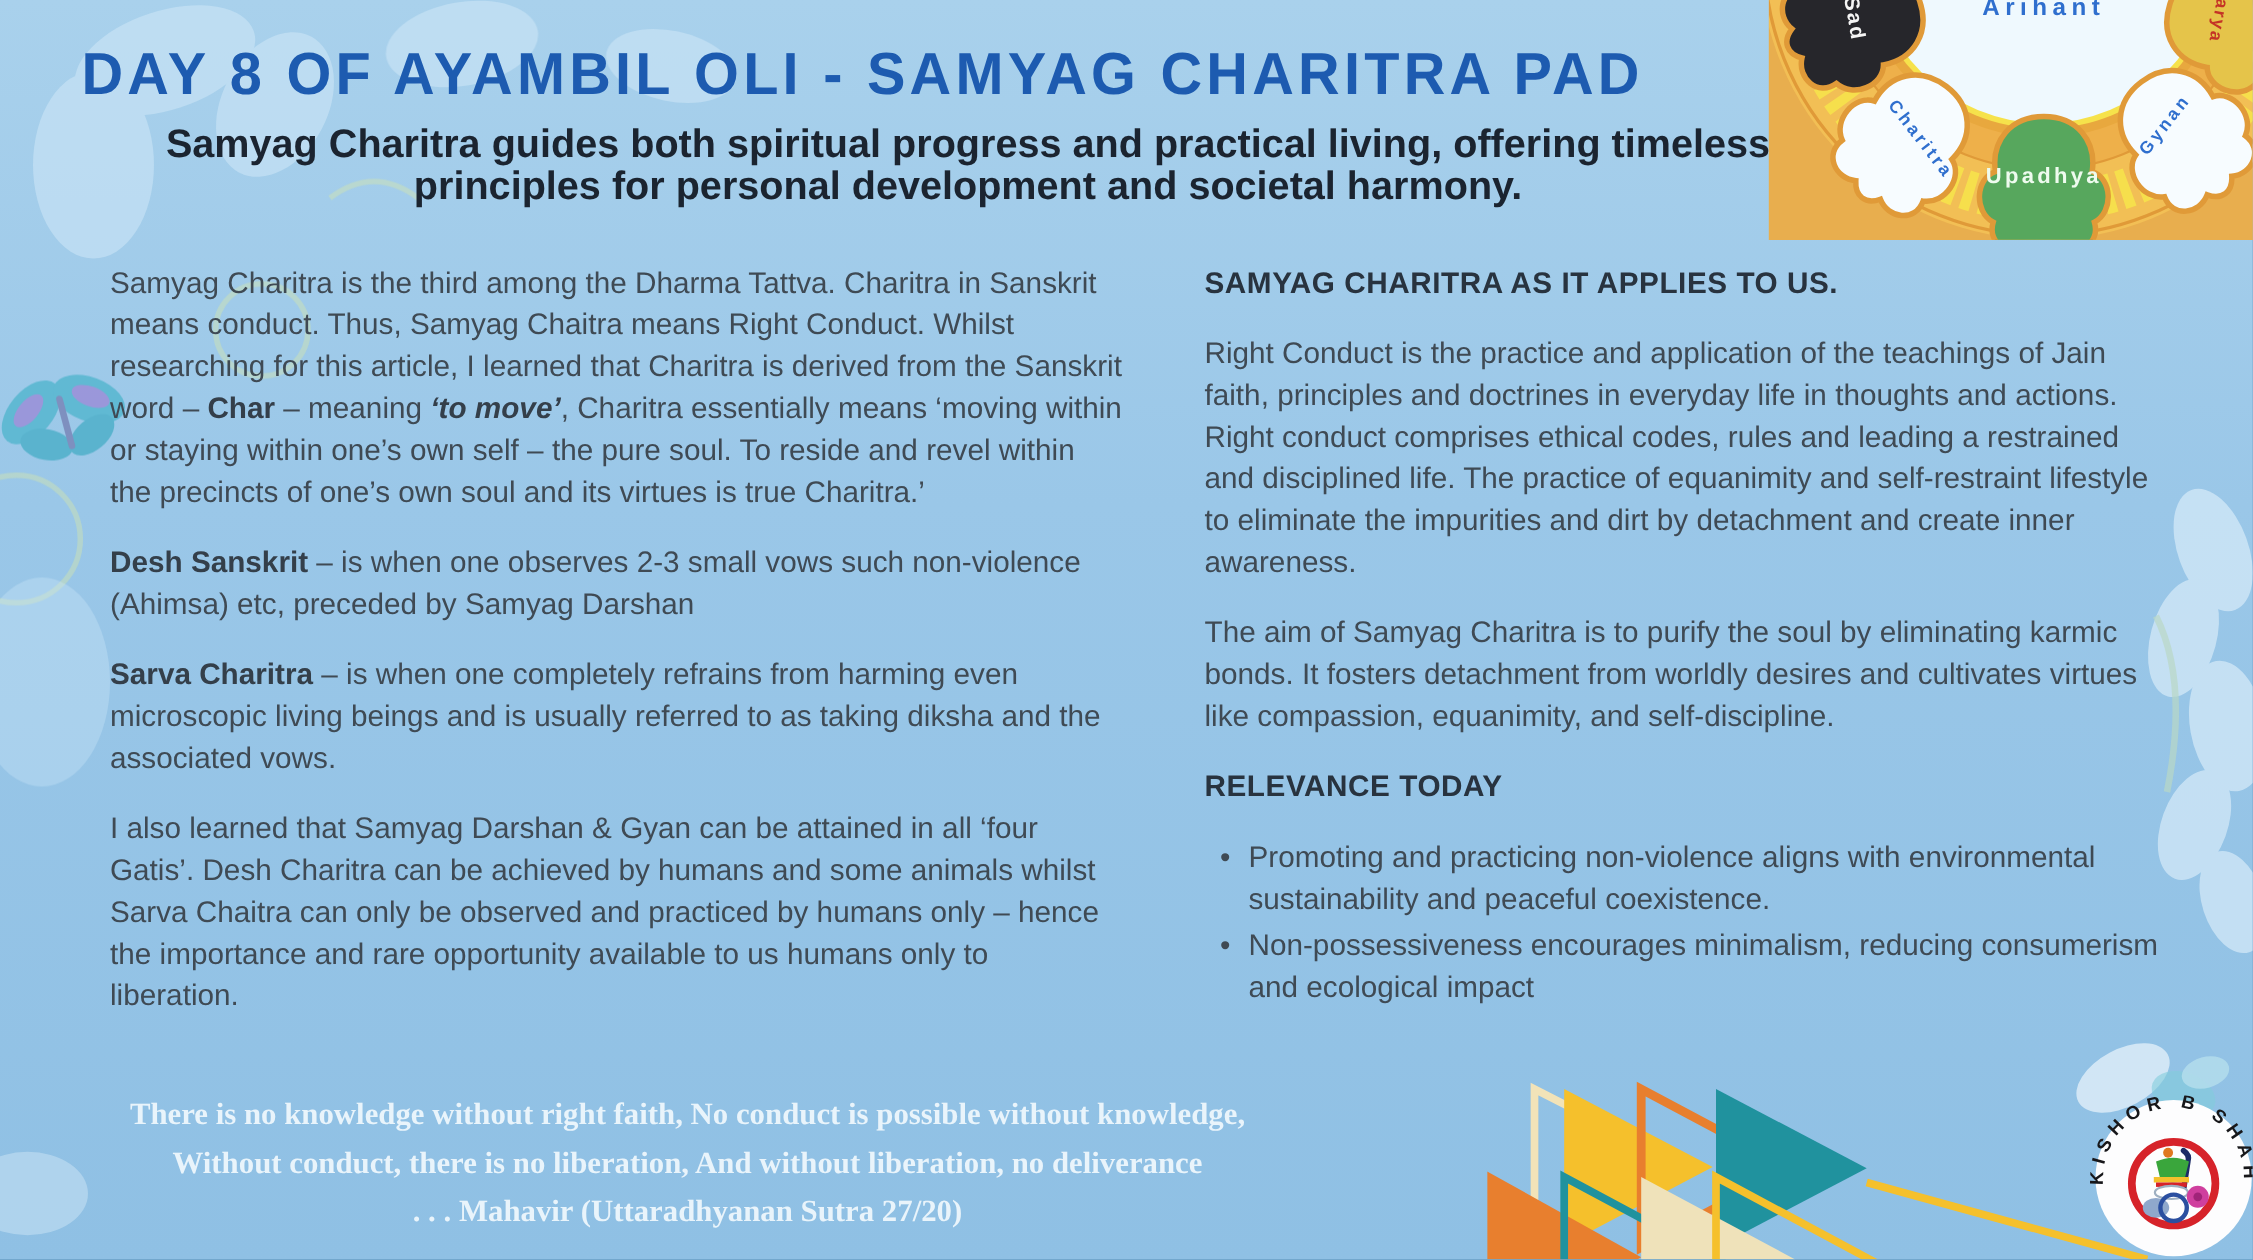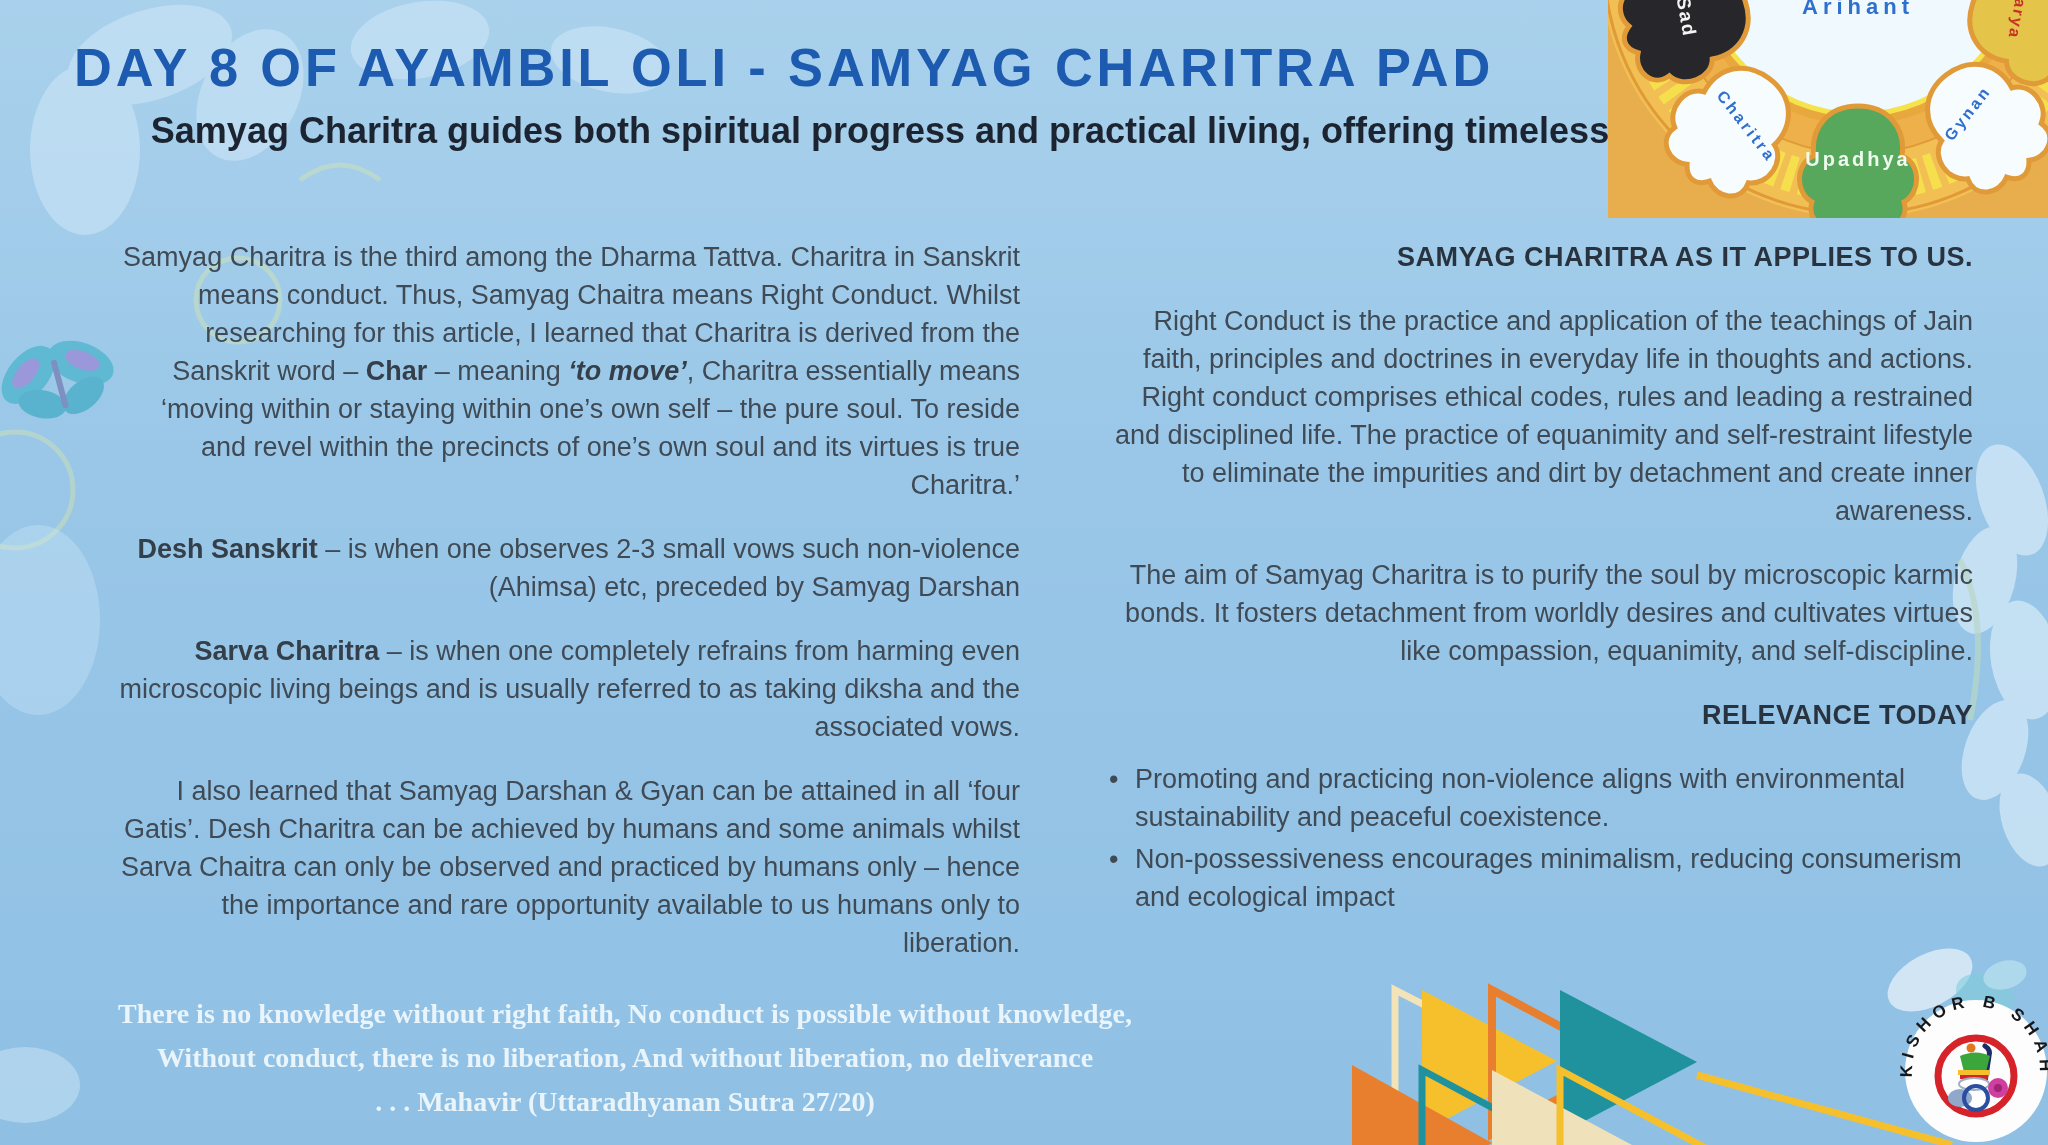--- a/index.html
+++ b/index.html
@@ -14,21 +14,21 @@
     font-size:54px;font-weight:800;letter-spacing:4px;color:#1d5bb0;
     transform:scaleX(.97);transform-origin:left;white-space:nowrap;
   }
   .subtitle{
     position:absolute;left:150px;top:112px;width:1460px;text-align:center;
     font-size:36px;font-weight:700;color:#1b2430;line-height:38px;
   }
   .col{position:absolute;top:238px;font-size:27px;color:#3f4a54;line-height:38px;}
   .col-left{left:100px;width:920px;}
   .col-right{left:1095px;width:878px;}
-  .col p{margin:0 0 26px 13px;text-align:right;}
+  .col p{margin:0 0 26px 0;}
   .col .term{font-weight:700;color:#343f4a;}
   .bold{font-weight:700;color:#343f4a;}
   .boldital{font-weight:700;font-style:italic;color:#343f4a;}
   .rc-head{
     font-size:27px;font-weight:800;color:#28333f;letter-spacing:.5px;
     margin:0 0 24px 0;
   }
   .rc-head.second{margin-top:6px;}
   .bullets{margin:0;padding:0;list-style:none;}
   .bullets li{
@@ -93,33 +93,34 @@
       <ellipse cx="1985" cy="995" rx="30" ry="20" fill="#7fd0d8" transform="rotate(20 1985 995)" opacity="0.6"></ellipse>
       <ellipse cx="2005" cy="975" rx="22" ry="14" fill="#bfe6ef" transform="rotate(-15 2005 975)" opacity="0.8"></ellipse>
     </g>
 
     <ellipse cx="25" cy="1085" rx="55" ry="38" fill="#cde6f6" opacity="0.5"></ellipse>
   </svg>
 
   <div class="title">DAY 8 OF AYAMBIL OLI - SAMYAG CHARITRA PAD</div>
   <div class="subtitle">
     <div>Samyag Charitra guides both spiritual progress and practical living, offering timeless</div>
+    <div>principles for personal development and societal harmony.</div>
   </div>
 
   <div class="col col-left">
     <p><span>Samyag Charitra is the third among the Dharma Tattva. Charitra in Sanskrit means conduct. Thus, Samyag Chaitra means Right Conduct. Whilst researching for this article, I learned that Charitra is derived from the Sanskrit word – </span><span class="bold">Char</span><span> – meaning </span><span class="boldital">‘to move’</span><span>, Charitra essentially means ‘moving within or staying within one’s own self – the pure soul. To reside and revel within the precincts of one’s own soul and its virtues is true Charitra.’</span></p>
     <p><span class="term">Desh Sanskrit</span><span> – is when one observes 2-3 small vows such non-violence (Ahimsa) etc, preceded by Samyag Darshan</span></p>
     <p><span class="term">Sarva Charitra</span><span> – is when one completely refrains from harming even microscopic living beings and is usually referred to as taking diksha and the associated vows.</span></p>
     <p>I also learned that Samyag Darshan &amp; Gyan can be attained in all ‘four Gatis’. Desh Charitra can be achieved by humans and some animals whilst Sarva Chaitra can only be observed and practiced by humans only – hence the importance and rare opportunity available to us humans only to liberation.</p>
   </div>
 
   <div class="col col-right">
     <p class="rc-head">SAMYAG CHARITRA AS IT APPLIES TO US.</p>
     <p>Right Conduct is the practice and application of the teachings of Jain faith, principles and doctrines in everyday life in thoughts and actions. Right conduct comprises ethical codes, rules and leading a restrained and disciplined life. The practice of equanimity and self-restraint lifestyle to eliminate the impurities and dirt by detachment and create inner awareness.</p>
-    <p>The aim of Samyag Charitra is to purify the soul by microscopic karmic bonds. It fosters detachment from worldly desires and cultivates virtues like compassion, equanimity, and self-discipline.</p>
+    <p>The aim of Samyag Charitra is to purify the soul by eliminating karmic bonds. It fosters detachment from worldly desires and cultivates virtues like compassion, equanimity, and self-discipline.</p>
     <p class="rc-head second">RELEVANCE TODAY</p>
     <ul class="bullets">
       <li>Promoting and practicing non-violence aligns with environmental sustainability and peaceful coexistence.</li>
       <li>Non-possessiveness encourages minimalism, reducing consumerism and ecological impact</li>
     </ul>
   </div>
 
   <div class="quote">
     <div>There is no knowledge without right faith, No conduct is possible without knowledge,</div>
     <div>Without conduct, there is no liberation, And without liberation, no deliverance</div>

